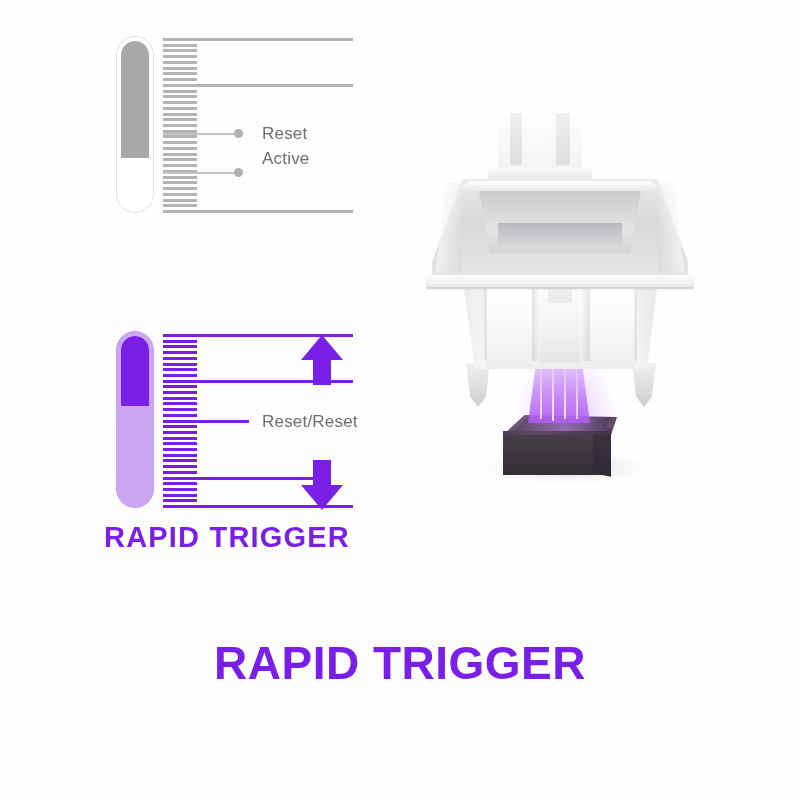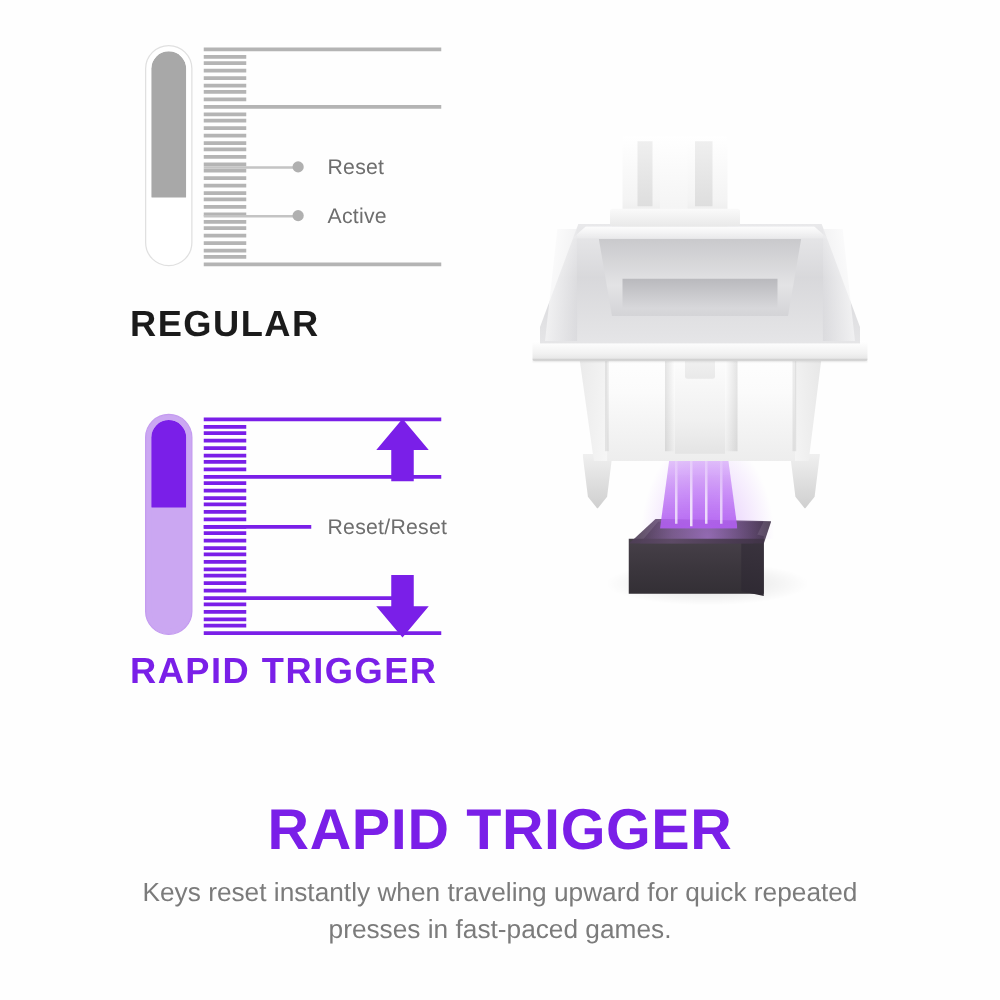--- a/index.html
+++ b/index.html
@@ -256,23 +256,22 @@
         <div class="tick" style="top: 166px; width: 34px; background: rgb(180, 180, 180);"></div>
         <div class="tick" style="top: 172px; width: 190px; background: rgb(180, 180, 180);"></div>
       </div>
 
     <div class="leader" style="left:163px;top:133px;width:75px;background:#c4c4c4;"></div>
     <div class="dot" style="left:234px;top:129px;background:#b0b0b0;"></div>
     <div class="callout-label" style="left:262px;top:124px;">Reset</div>
 
     <div class="leader" style="left:163px;top:172px;width:75px;background:#c4c4c4;"></div>
     <div class="dot" style="left:234px;top:168px;background:#b0b0b0;"></div>
-    <div class="callout-label" style="left:262px;top:163px;">Active</div>
-
-    <div class="section-title title-regular" style="left:104px;top:244px;">REGULAR</div>
+    <div class="callout-label" style="left:262px;top:149px;">Active</div>
+
   </div>
 
   <div class="diagram" style="left:0;top:0;width:400px;height:570px;">
 
     <div class="slider" style="left:116px;top:331px;width:38px;height:177px;background:#CBA7F2;border:1.8px solid #C49BF0;">
       <div class="slider-inner">
         <div class="slider-track" style="top:0;bottom:0;background:#CBA7F2;"></div>
         <div class="slider-fill" style="height:42%;background:#7A1FE8;"></div>
       </div>
     </div>
@@ -370,15 +369,14 @@
     <div class="sw" style="left:258px;top:88px;width:26px;height:90px;background:linear-gradient(260deg,rgba(255,255,255,0.95),rgba(200,200,205,0.35));clip-path:polygon(0% 0%, 62% 0%, 100% 100%, 0% 100%);"></div>
 
     <div class="stem" style="left:98px;top:14px;width:84px;height:72px;"></div>
     <div class="sw" style="left:110px;top:18px;width:12px;height:52px;background:linear-gradient(180deg,#efefef,#dedede);"></div>
     <div class="sw" style="left:156px;top:18px;width:14px;height:52px;background:linear-gradient(180deg,#efefef,#dedede);"></div>
     <div class="sw" style="left:128px;top:14px;width:22px;height:72px;background:linear-gradient(180deg,#ffffff,#f2f2f2);"></div>
     <div class="sw" style="left:88px;top:72px;width:104px;height:14px;background:linear-gradient(180deg,#fafafa,#e9e9e9);border-radius:2px;"></div>
   </div>
 
   <div class="caption-title" style="left:0;top:636px;">RAPID TRIGGER</div>
-  <div class="caption-body" style="top:700px;">Keys reset instantly when traveling upward for quick repeated presses in fast-paced games.</div>
 
 </div>
 
 </body></html>

